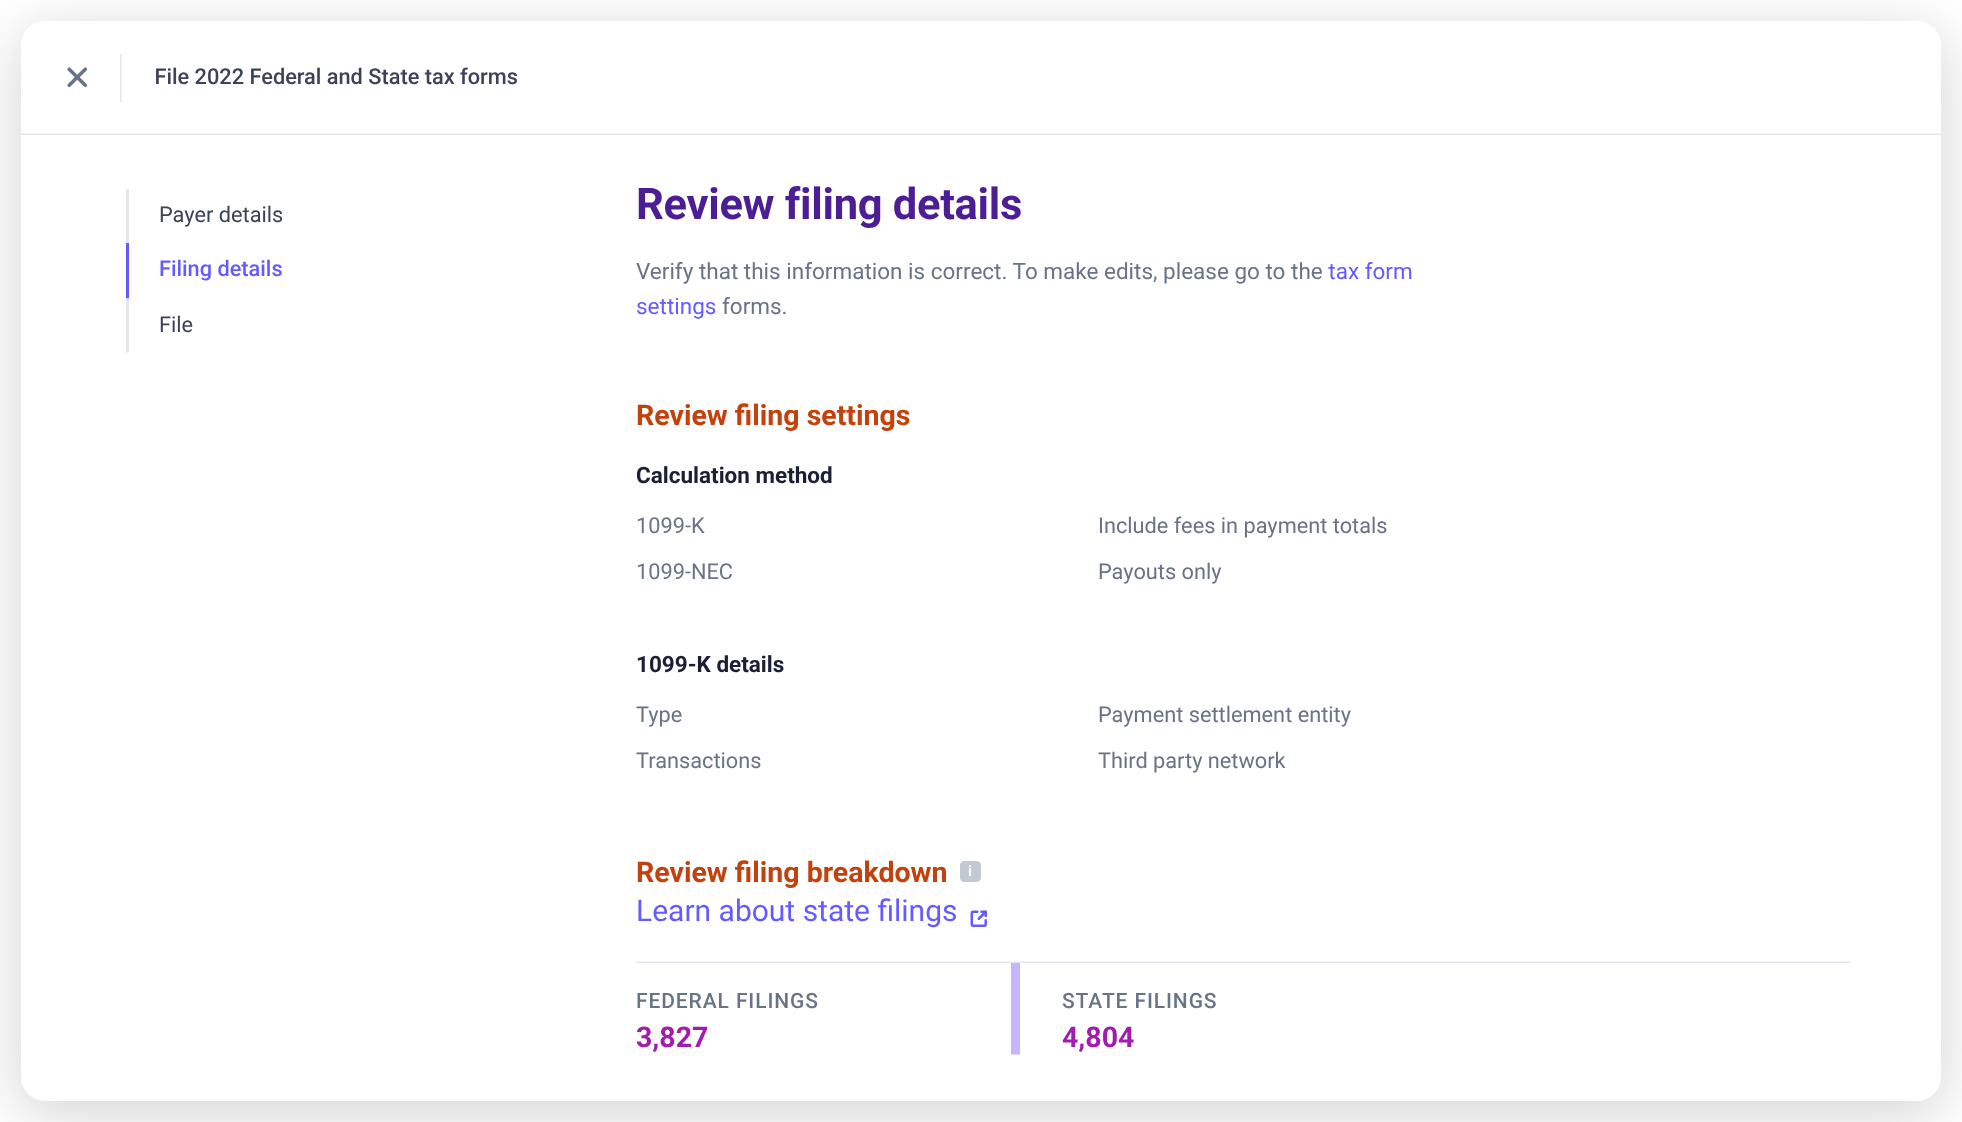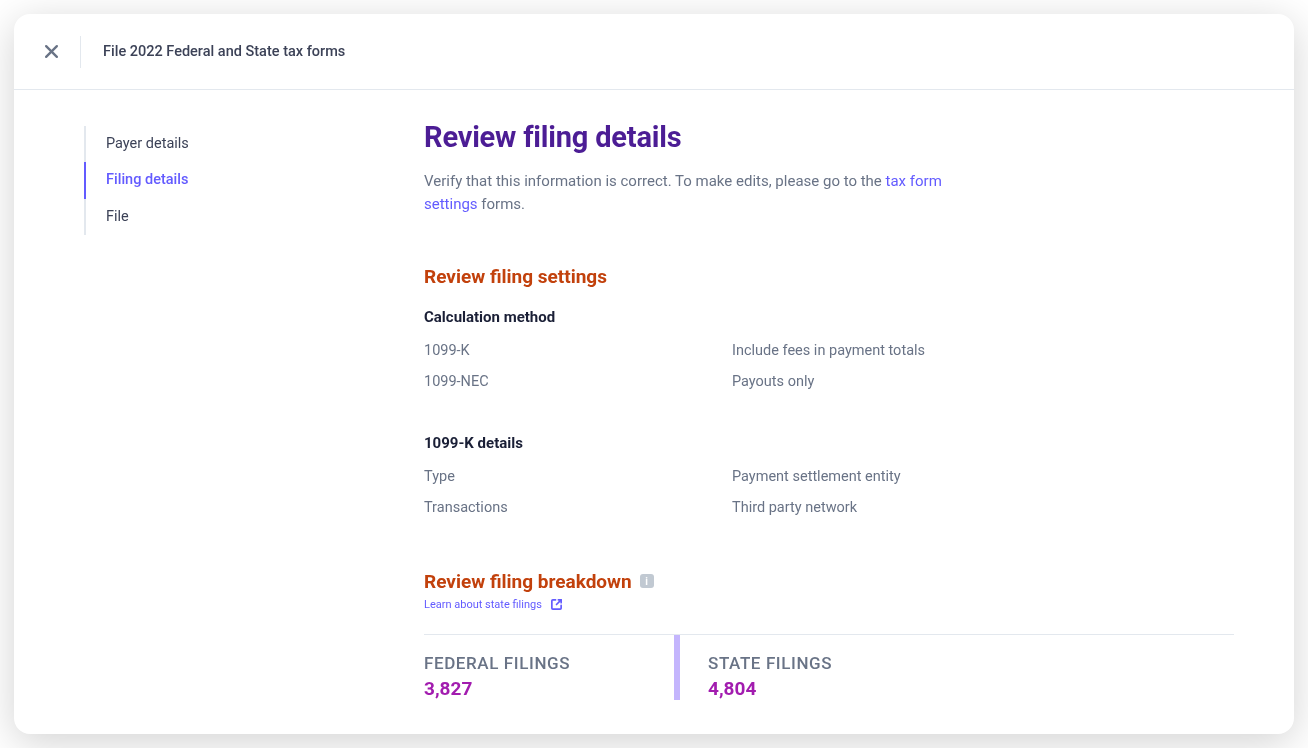--- a/index.html
+++ b/index.html
@@ -124,43 +124,43 @@
     background: #c1c9d2;
     display: inline-flex;
     align-items: center;
     justify-content: center;
     color: #fff;
     font-size: 10px;
     font-weight: 700;
   }
   .learn-link {
     display: inline-flex;
-    align-items: flex-start;
+    align-items: flex-end;
     gap: 8px;
     color: #635bff;
-    font-size: 11px;
+    font-size: 20px;
     margin-top: 2px;
     cursor: pointer;
     text-decoration: none;
   }
   .stats {
     display: flex;
     margin-top: 22px;
     border-top: 1px solid #e3e8ee;
   }
   .stat {
     padding: 18px 0 0 0;
     width: 250px;
   }
   .stat + .stat {
     border-left: 6px solid #c4b5fd;
     padding-left: 28px;
   }
   .stat-label {
-    font-size: 17px;
+    font-size: 14px;
     letter-spacing: 0.6px;
     color: #697386;
     font-weight: 500;
     margin-bottom: 4px;
   }
   .stat-value {
     font-size: 19px;
     font-weight: 700;
     color: #a21caf;
   }

